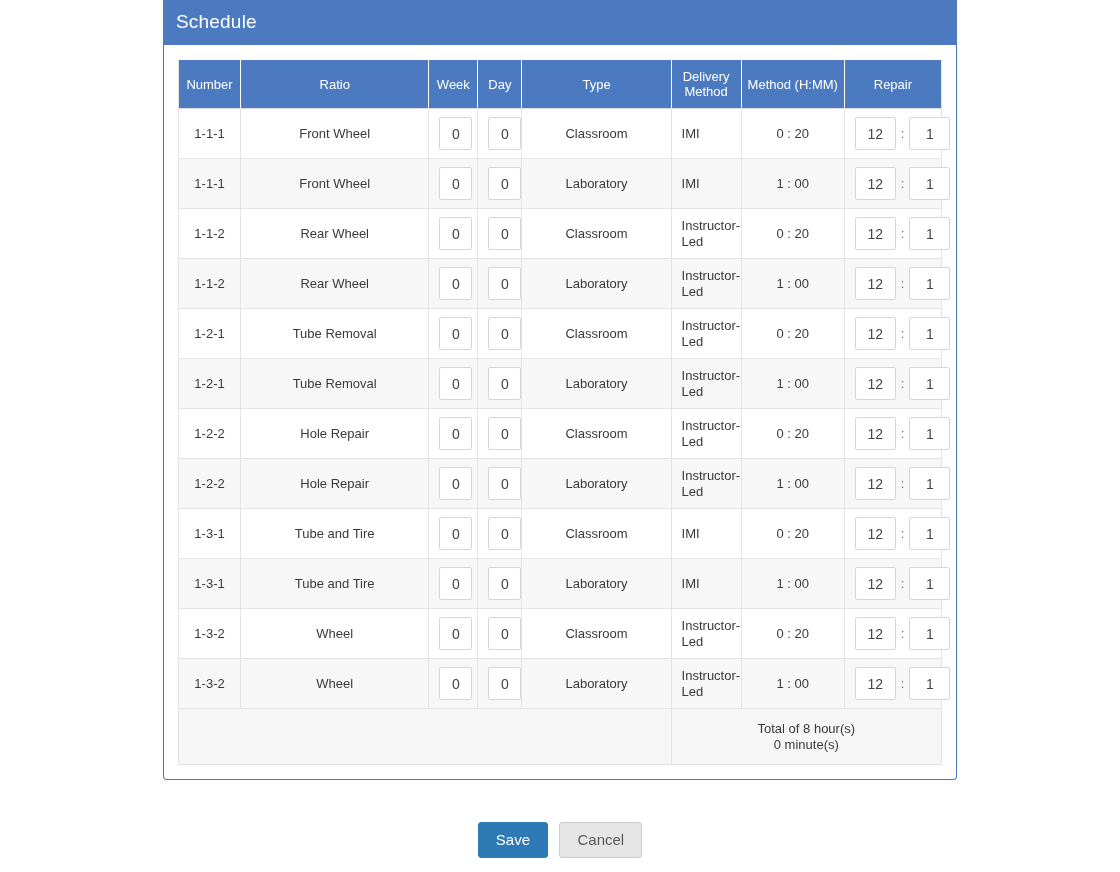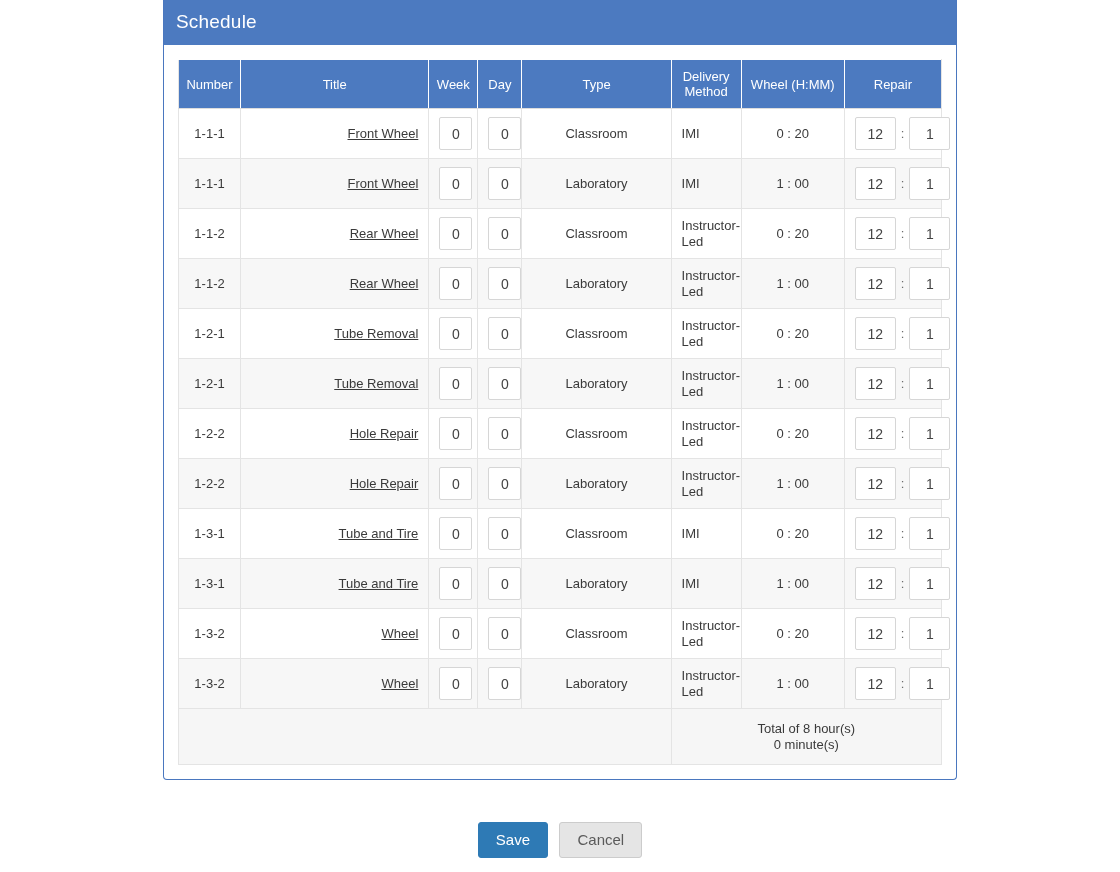--- a/index.html
+++ b/index.html
@@ -79,21 +79,21 @@
     color: #3a3a3a;
     font-size: 13px;
     height: 37px;
     box-sizing: border-box;
   }
 
   tr.row-odd  td { background: #ffffff; }
   tr.row-even td { background: #f7f7f7; }
 
   td.c-number   { text-align: center; font-size: 13px; color: #3a3a3a; }
-  td.c-title    { text-align: right; text-decoration: underline; }
+  td.c-title    { text-align: center; }
   td.c-week, td.c-day { text-align: center; padding: 6px 4px; }
   td.c-type     { text-align: center; }
   td.c-delivery { text-align: left; padding-left: 10px; padding-right: 6px; }
   td.c-length   { text-align: center; }
   td.c-ratio    { text-align: center; padding: 6px 8px; white-space: nowrap; }
 
   
   col.w-number   { width: 62px; }
   col.w-title    { width: 188px; }
   col.w-week     { width: 49px; }
@@ -210,26 +210,26 @@
             <col class="w-week">
             <col class="w-day">
           <col class="w-type">
             <col class="w-delivery">
             <col class="w-length">
             <col class="w-ratio">
         </colgroup>
         <thead>
           <tr>
             <th>Number</th>
-            <th>Title</th>
+            <th>Ratio</th>
             <th>Week</th>
             <th>Day</th>
             <th>Type</th>
             <th>Delivery Method</th>
-            <th>Wheel (H:MM)</th>
+            <th>Method (H:MM)</th>
             <th>Repair</th>
           </tr>
         </thead>
         <tbody id="schedule-body">
             <tr class="row-odd">
               <td class="c-number">1-1-1</td>
               <td class="c-title">Front Wheel</td>
               <td class="c-week"><input type="text" class="num-input" value="0" style=""></td>
               <td class="c-day"><input type="text" class="num-input" value="0" style=""></td>
               <td class="c-type">Classroom</td>

